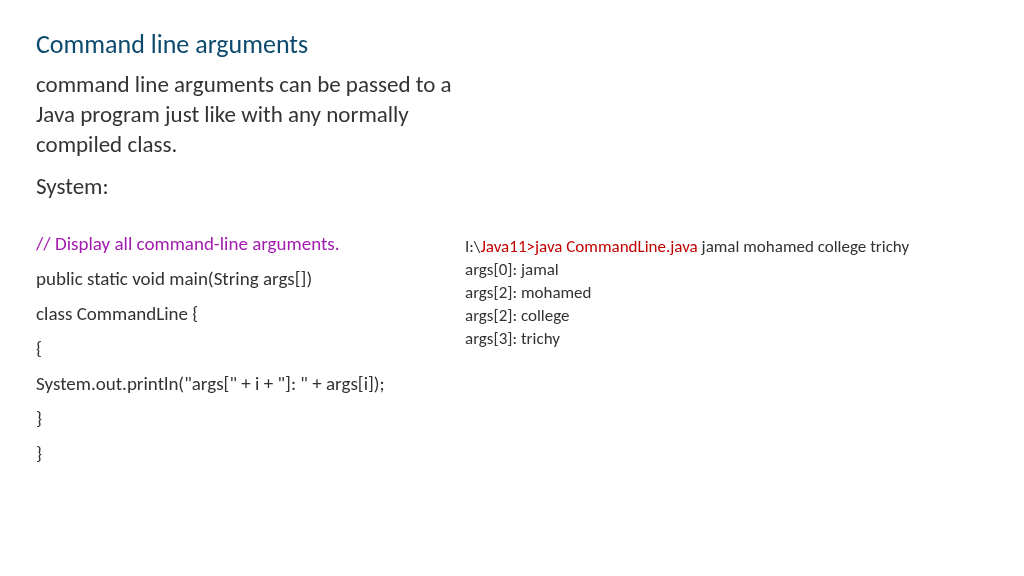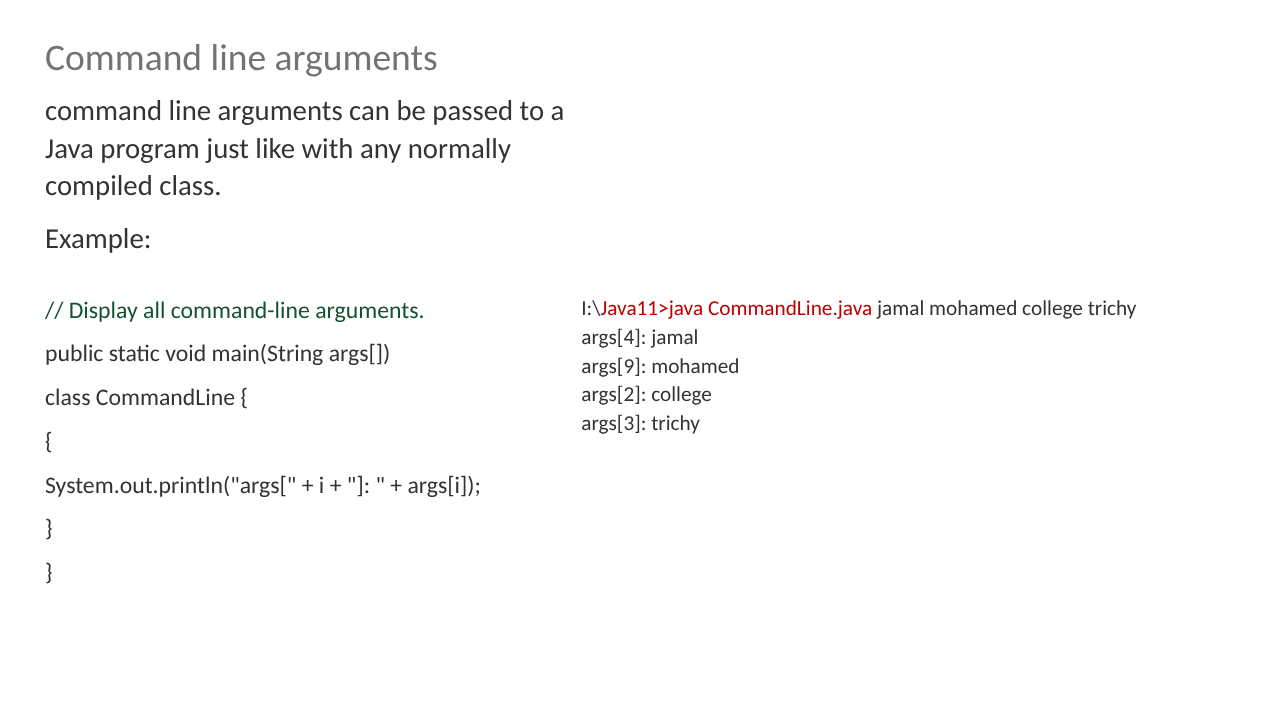--- a/index.html
+++ b/index.html
@@ -19,33 +19,33 @@
       width: 420px;
       float: left;
     }
     .right-column {
       position: absolute;
       left: 465px;
       top: 236px;
       width: 540px;
     }
     .title {
-      color: #737373;
-      font-size: 30px;
+      color: #0c4a6e;
+      font-size: 26px;
       font-weight: 400;
       margin-bottom: 10px;
     }
     .body-text {
       color: #333;
       font-size: 23px;
       line-height: 1.3;
       margin-bottom: 12px;
     }
     .comment {
-      color: #14532d;
+      color: #a21caf;
       font-size: 19px;
       margin-bottom: 12px;
       margin-top: 30px;
     }
     .code-line {
       color: #333;
       font-size: 19px;
       margin-bottom: 12px;
     }
     .terminal-line {
@@ -56,31 +56,31 @@
     .terminal-red {
       color: #C00000;
     }
   </style>
 </head>
 <body>
 
 <div class="left-column">
   <div class="title">Command line arguments</div>
   <div class="body-text">command line arguments can be passed to a Java program just like with any normally compiled class.</div>
-  <div class="body-text">Example:</div>
+  <div class="body-text">System:</div>
   <div class="comment">// Display all command-line arguments.</div>
   <div class="code-line">public static void main(String args[])</div>
   <div class="code-line">class CommandLine {</div>
   <div class="code-line">{</div>
   <div class="code-line">System.out.println("args[" + i + "]: " + args[i]);</div>
   <div class="code-line">}</div>
   <div class="code-line">}</div>
 </div>
 
 <div class="right-column">
   <div class="terminal-line">
     <span>I:\</span><span class="terminal-red">Java11&gt;java CommandLine.java</span><span> jamal mohamed college trichy</span>
   </div>
-  <div class="terminal-line">args[4]: jamal</div>
-  <div class="terminal-line">args[9]: mohamed</div>
+  <div class="terminal-line">args[0]: jamal</div>
+  <div class="terminal-line">args[2]: mohamed</div>
   <div class="terminal-line">args[2]: college</div>
   <div class="terminal-line">args[3]: trichy</div>
 </div>
 
 </body></html>

